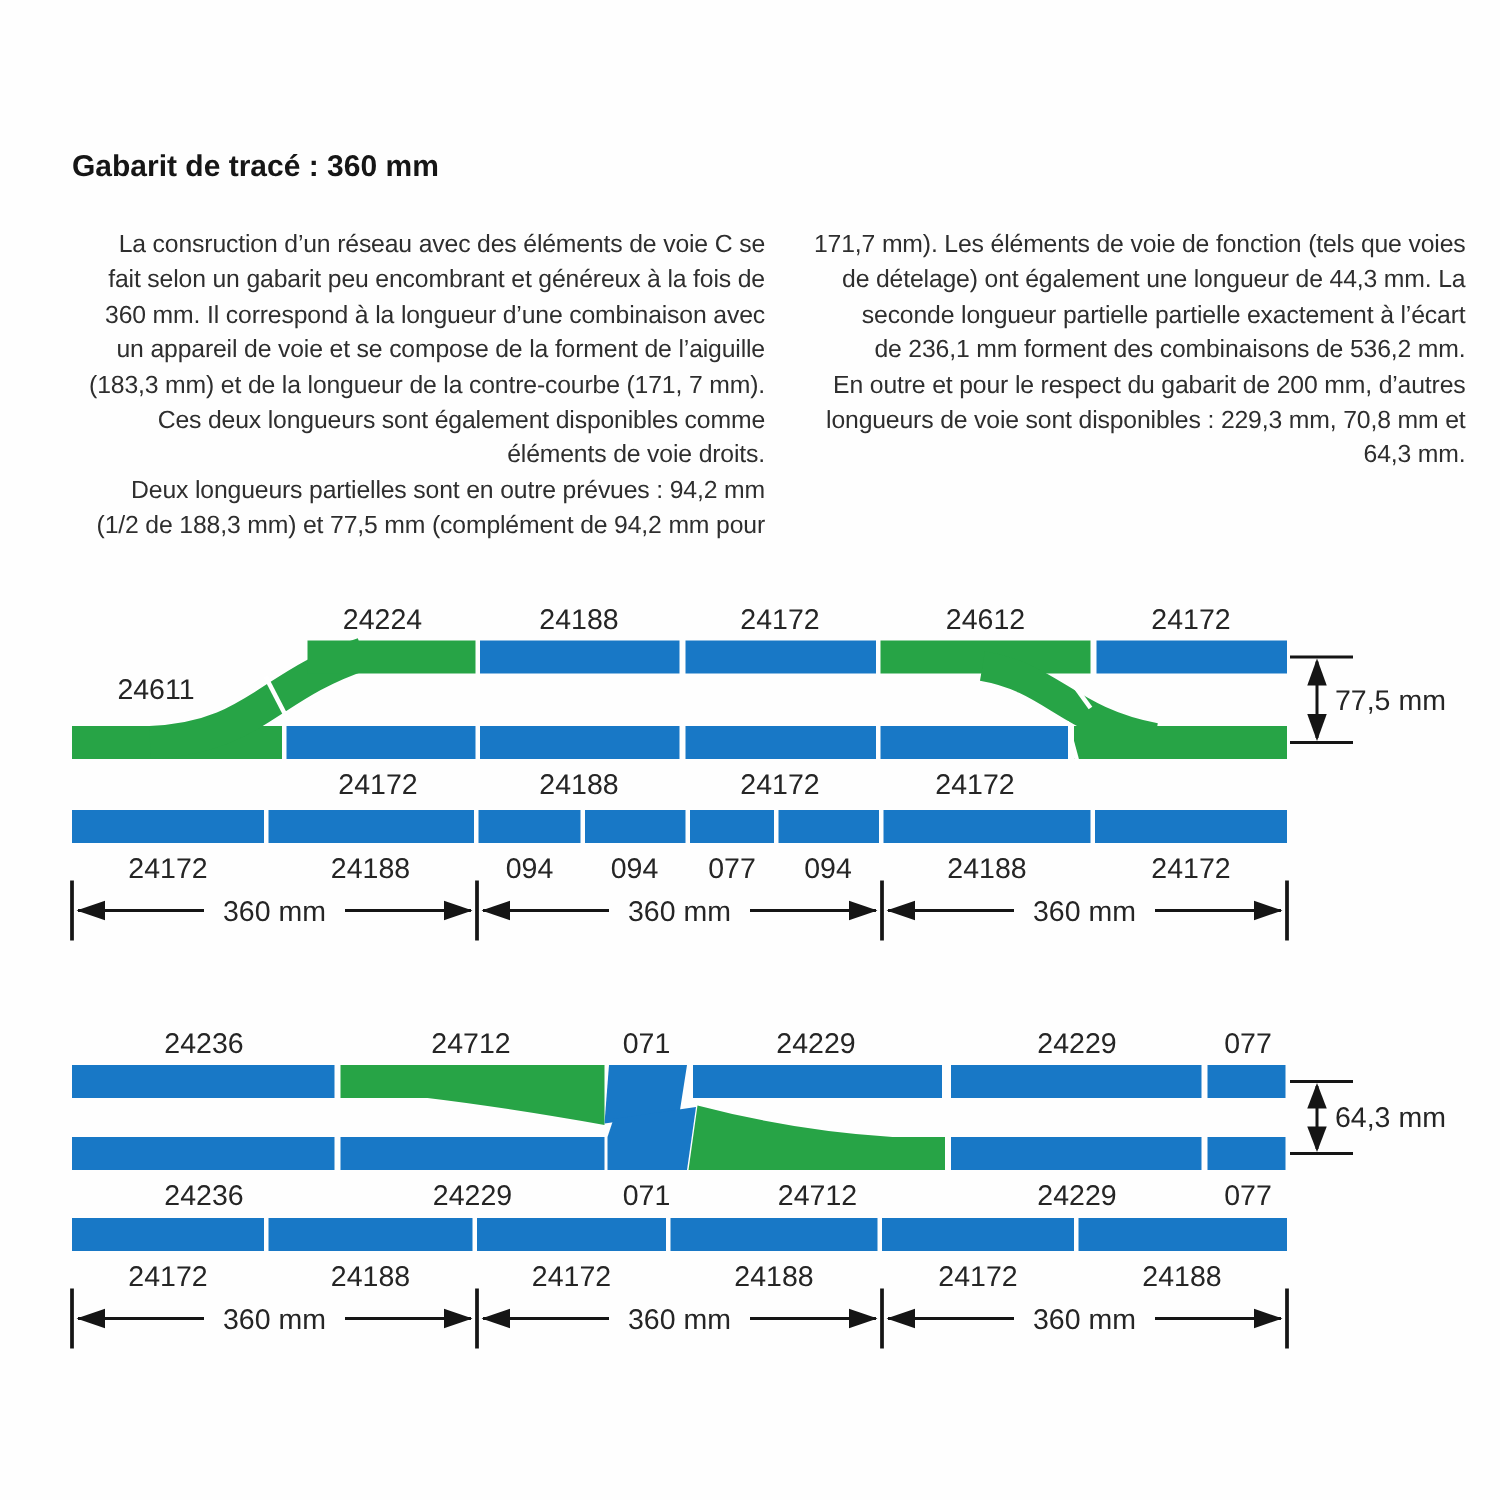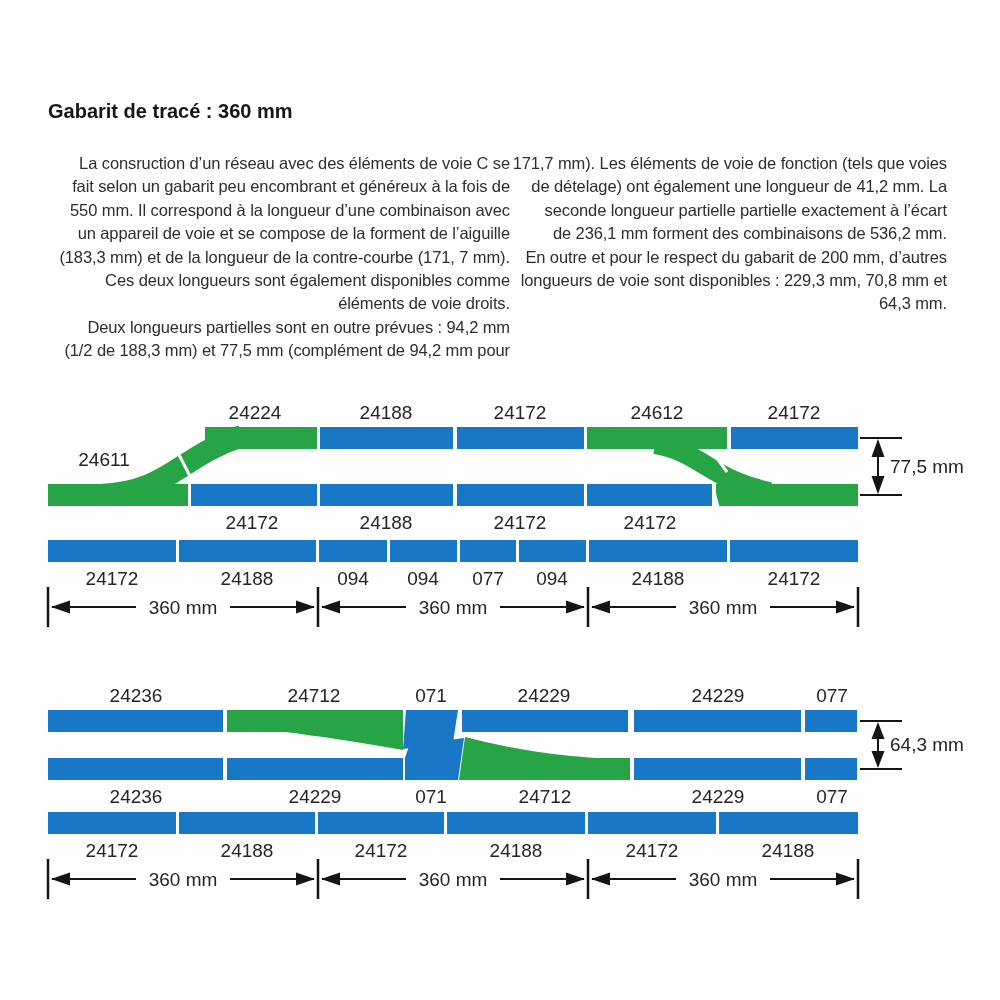--- a/index.html
+++ b/index.html
@@ -1,21 +1,21 @@
 <!DOCTYPE html>
 <html style="--track-blue: #1878c6; --track-green: #27a446;"><head>
 <meta charset="utf-8">
 <style>
   html,body{margin:0;padding:0;background:#ffffff;}
   #page{position:relative;width:1000px;height:1000px;background:#fefefe;overflow:hidden;
         font-family:"Liberation Sans",sans-serif;color:#262626;}
   #title{position:absolute;left:48px;top:100px;font-size:20px;font-weight:bold;color:#161616;}
   .col{position:absolute;top:152px;font-size:16.5px;line-height:23.4px;color:#2e2e2e;letter-spacing:-0.1px;text-align:right;}
   #col-left{left:48px;width:462px;}
-  #col-right{left:485px;width:462px;}
+  #col-right{left:515px;width:462px;}
   .bodyline{white-space:nowrap;}
   svg{position:absolute;left:0;}
   #diagram1{top:395px;}
   #diagram2{top:675px;}
   .seg-blue{fill:var(--track-blue,#1878c6);}
   .seg-green{fill:var(--track-green,#27a446);}
   .curve-green{stroke:var(--track-green,#27a446);fill:none;}
   .sep{stroke:#ffffff;stroke-width:3;}
   .dimline{stroke:#151515;stroke-width:2;}
   .dimtick{stroke:#151515;stroke-width:2.5;}
@@ -28,32 +28,32 @@
 </head>
 <body>
 
 <div id="page">
 
   <div id="title">Gabarit de tracé : 360 mm</div>
 
   <div id="col-left" class="col">
     <div class="bodyline">La consruction d’un réseau avec des éléments de voie C se</div>
     <div class="bodyline">fait selon un gabarit peu encombrant et généreux à la fois de</div>
-    <div class="bodyline">550 mm. Il correspond à la longueur d’une combinaison avec</div>
+    <div class="bodyline">360 mm. Il correspond à la longueur d’une combinaison avec</div>
     <div class="bodyline">un appareil de voie et se compose de la forment de l’aiguille</div>
     <div class="bodyline">(183,3 mm) et de la longueur de la contre-courbe (171, 7 mm).</div>
     <div class="bodyline">Ces deux longueurs sont également disponibles comme</div>
     <div class="bodyline">éléments de voie droits.</div>
     <div class="bodyline">Deux longueurs partielles sont en outre prévues : 94,2 mm</div>
     <div class="bodyline">(1/2 de 188,3 mm) et 77,5 mm (complément de 94,2 mm pour</div>
   </div>
 
   <div id="col-right" class="col">
     <div class="bodyline">171,7 mm). Les éléments de voie de fonction (tels que voies</div>
-    <div class="bodyline">de dételage) ont également une longueur de 41,2 mm. La</div>
+    <div class="bodyline">de dételage) ont également une longueur de 44,3 mm. La</div>
     <div class="bodyline">seconde longueur partielle partielle exactement à l’écart</div>
     <div class="bodyline">de 236,1 mm  forment des combinaisons de 536,2 mm.</div>
     <div class="bodyline">En outre et pour le respect du gabarit de 200 mm, d’autres</div>
     <div class="bodyline">longueurs de voie sont disponibles : 229,3 mm, 70,8 mm et</div>
     <div class="bodyline">64,3 mm.</div>
   </div>
 
   <svg id="diagram1" width="1000" height="250" viewBox="0 0 1000 250">
 
     <rect class="seg-green" x="48" y="89" width="140" height="22"></rect>

